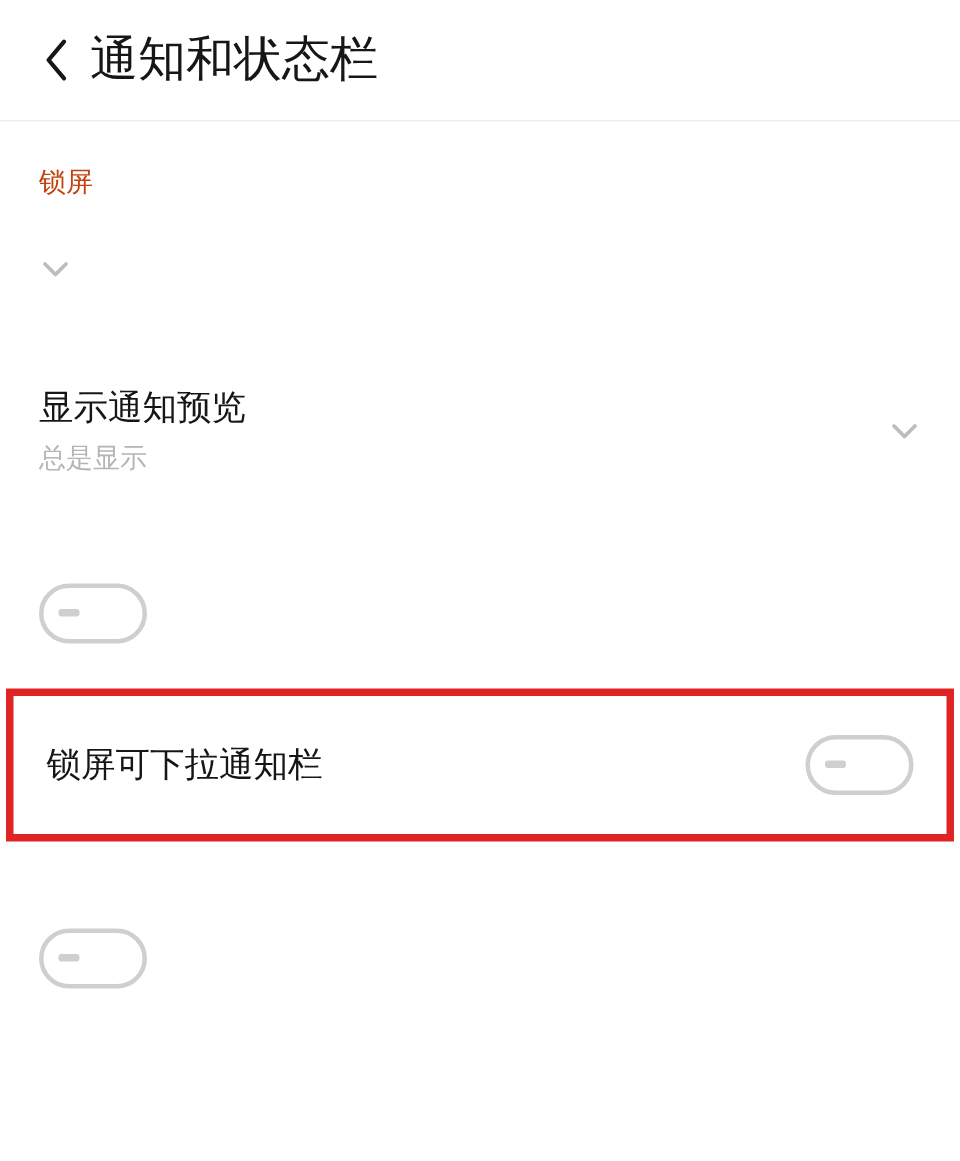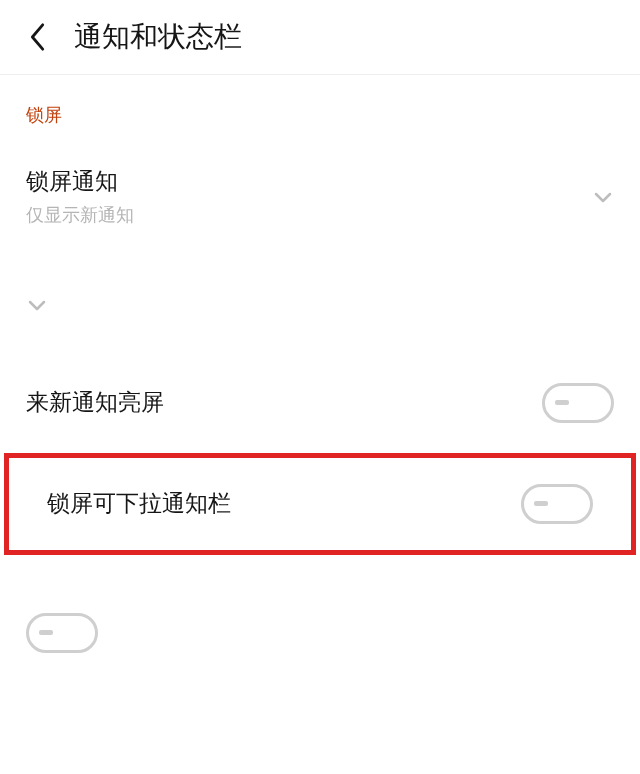--- a/index.html
+++ b/index.html
@@ -19,23 +19,23 @@
     .back-btn {
       width: 36px;
       height: 36px;
       display: flex;
       align-items: center;
       justify-content: center;
       cursor: pointer;
     }
     .back-btn svg { width: 20px; height: 30px; }
     .header-title {
-      font-size: 28px;
+      font-size: 32px;
       color: #161616;
-      margin-left: 18px;
+      margin-left: 4px;
       font-weight: 400;
     }
     .section-title {
       font-size: 18px;
       color: #c2410c;
       padding: 28px 26px 18px 26px;
     }
     .row {
       display: flex;
       align-items: center;
@@ -74,63 +74,62 @@
     .toggle-dash {
       width: 14px;
       height: 5px;
       background: #cfcfcf;
       border-radius: 2px;
     }
     .highlight-box {
       border: 5px solid #e02424;
       margin: 8px 4px;
     }
-    .highlight-box .row { padding: 26px 38px; }
+    .highlight-box .row { padding: 26px 22px; }
     .spacer { height: 28px; }
   </style>
 </head>
 <body>
 
 <div class="header">
   <div class="back-btn">
     <svg viewBox="0 0 20 32">
       <polyline points="15,3 4,16 15,29" fill="none" stroke="#161616" stroke-width="3" stroke-linecap="round" stroke-linejoin="round"></polyline>
     </svg>
   </div>
   <div class="header-title">通知和状态栏</div>
 </div>
 
 <div class="section-title">锁屏</div>
 
 <div class="row">
+  <div class="chevron">
+    <svg viewBox="0 0 18 12">
+        <polyline points="2,3 9,10 16,3" fill="none" stroke="#bdbdbd" stroke-width="2.5" stroke-linecap="round" stroke-linejoin="round"></polyline>
+      </svg>
+  </div>
+</div>
+
+<div class="spacer"></div>
+
+<div class="row">
   <div class="row-texts">
-    <div class="row-title">锁屏通知</div>
-    <div class="row-sub">仅显示新通知</div>
+    <div class="row-title">显示通知预览</div>
+    <div class="row-sub">总是显示</div>
   </div>
   <div class="chevron">
     <svg viewBox="0 0 18 12">
         <polyline points="2,3 9,10 16,3" fill="none" stroke="#bdbdbd" stroke-width="2.5" stroke-linecap="round" stroke-linejoin="round"></polyline>
       </svg>
   </div>
 </div>
 
 <div class="spacer"></div>
 
 <div class="row">
-  <div class="chevron">
-    <svg viewBox="0 0 18 12">
-        <polyline points="2,3 9,10 16,3" fill="none" stroke="#bdbdbd" stroke-width="2.5" stroke-linecap="round" stroke-linejoin="round"></polyline>
-      </svg>
-  </div>
-</div>
-
-<div class="spacer"></div>
-
-<div class="row">
-  <div class="row-title">来新通知亮屏</div>
   <div class="toggle">
     <div class="toggle-dash"></div>
   </div>
 </div>
 
 <div class="highlight-box">
   <div class="row">
     <div class="row-title">锁屏可下拉通知栏</div>
     <div class="toggle">
       <div class="toggle-dash"></div>

